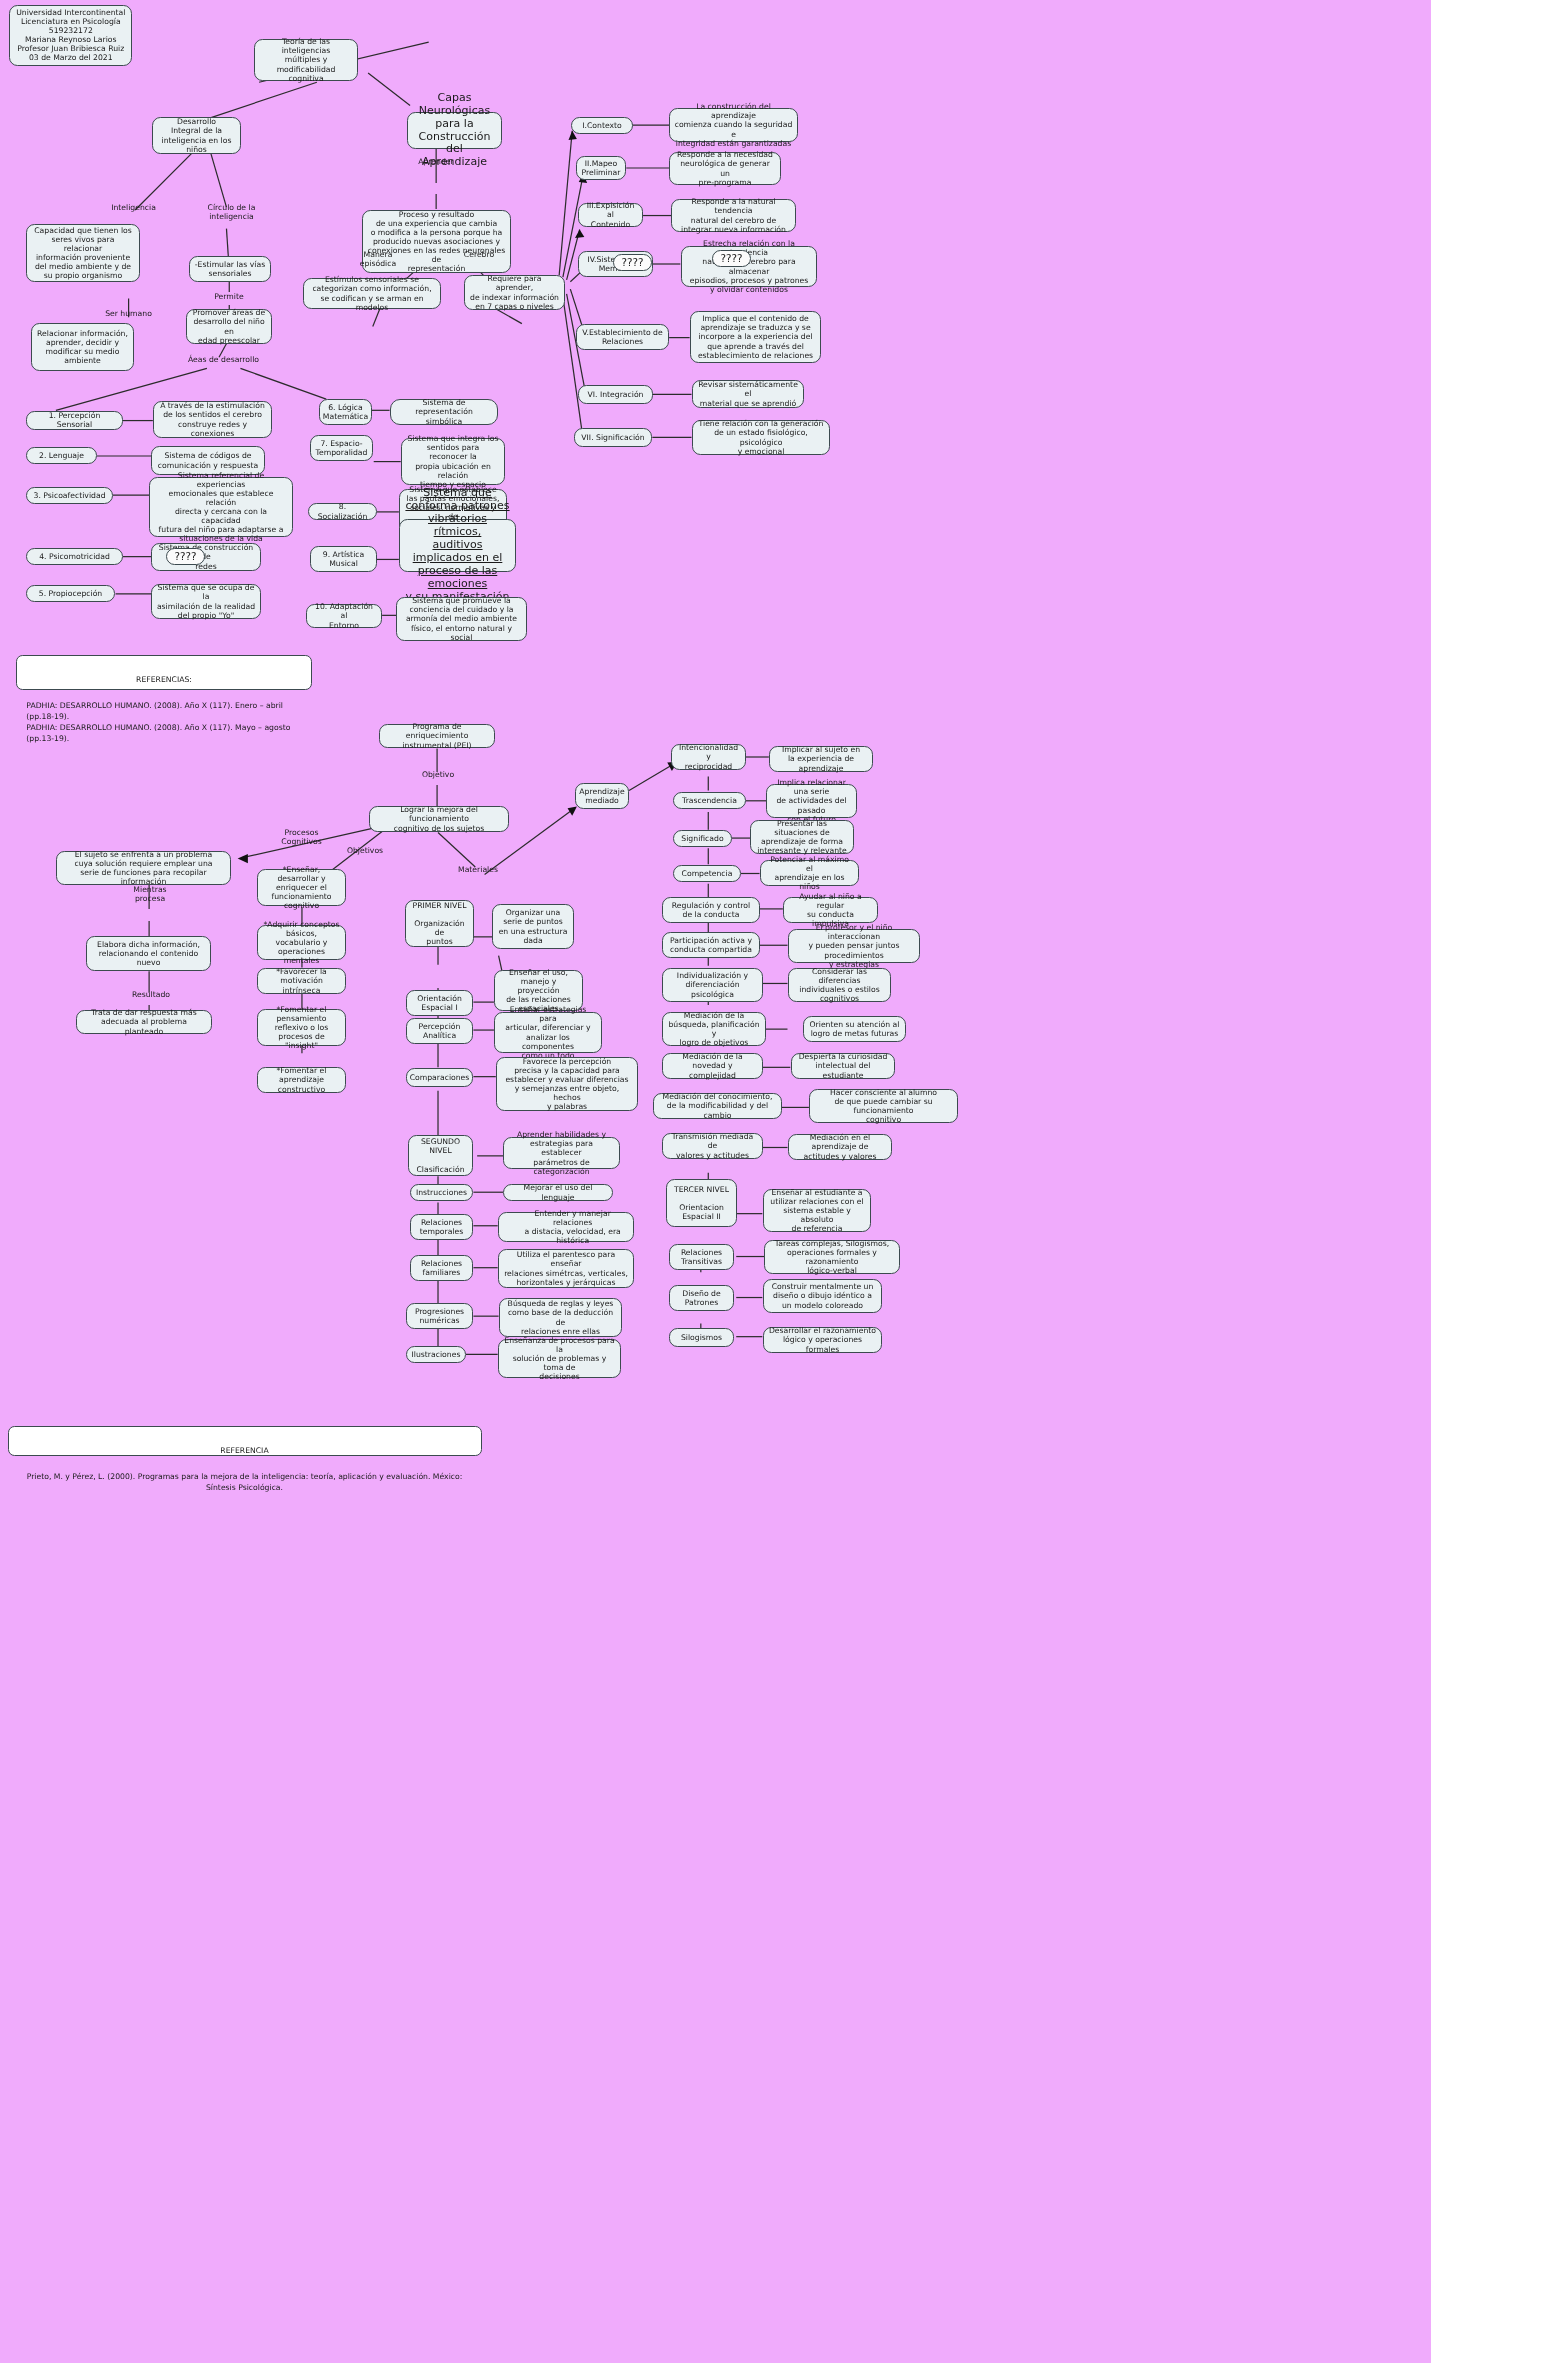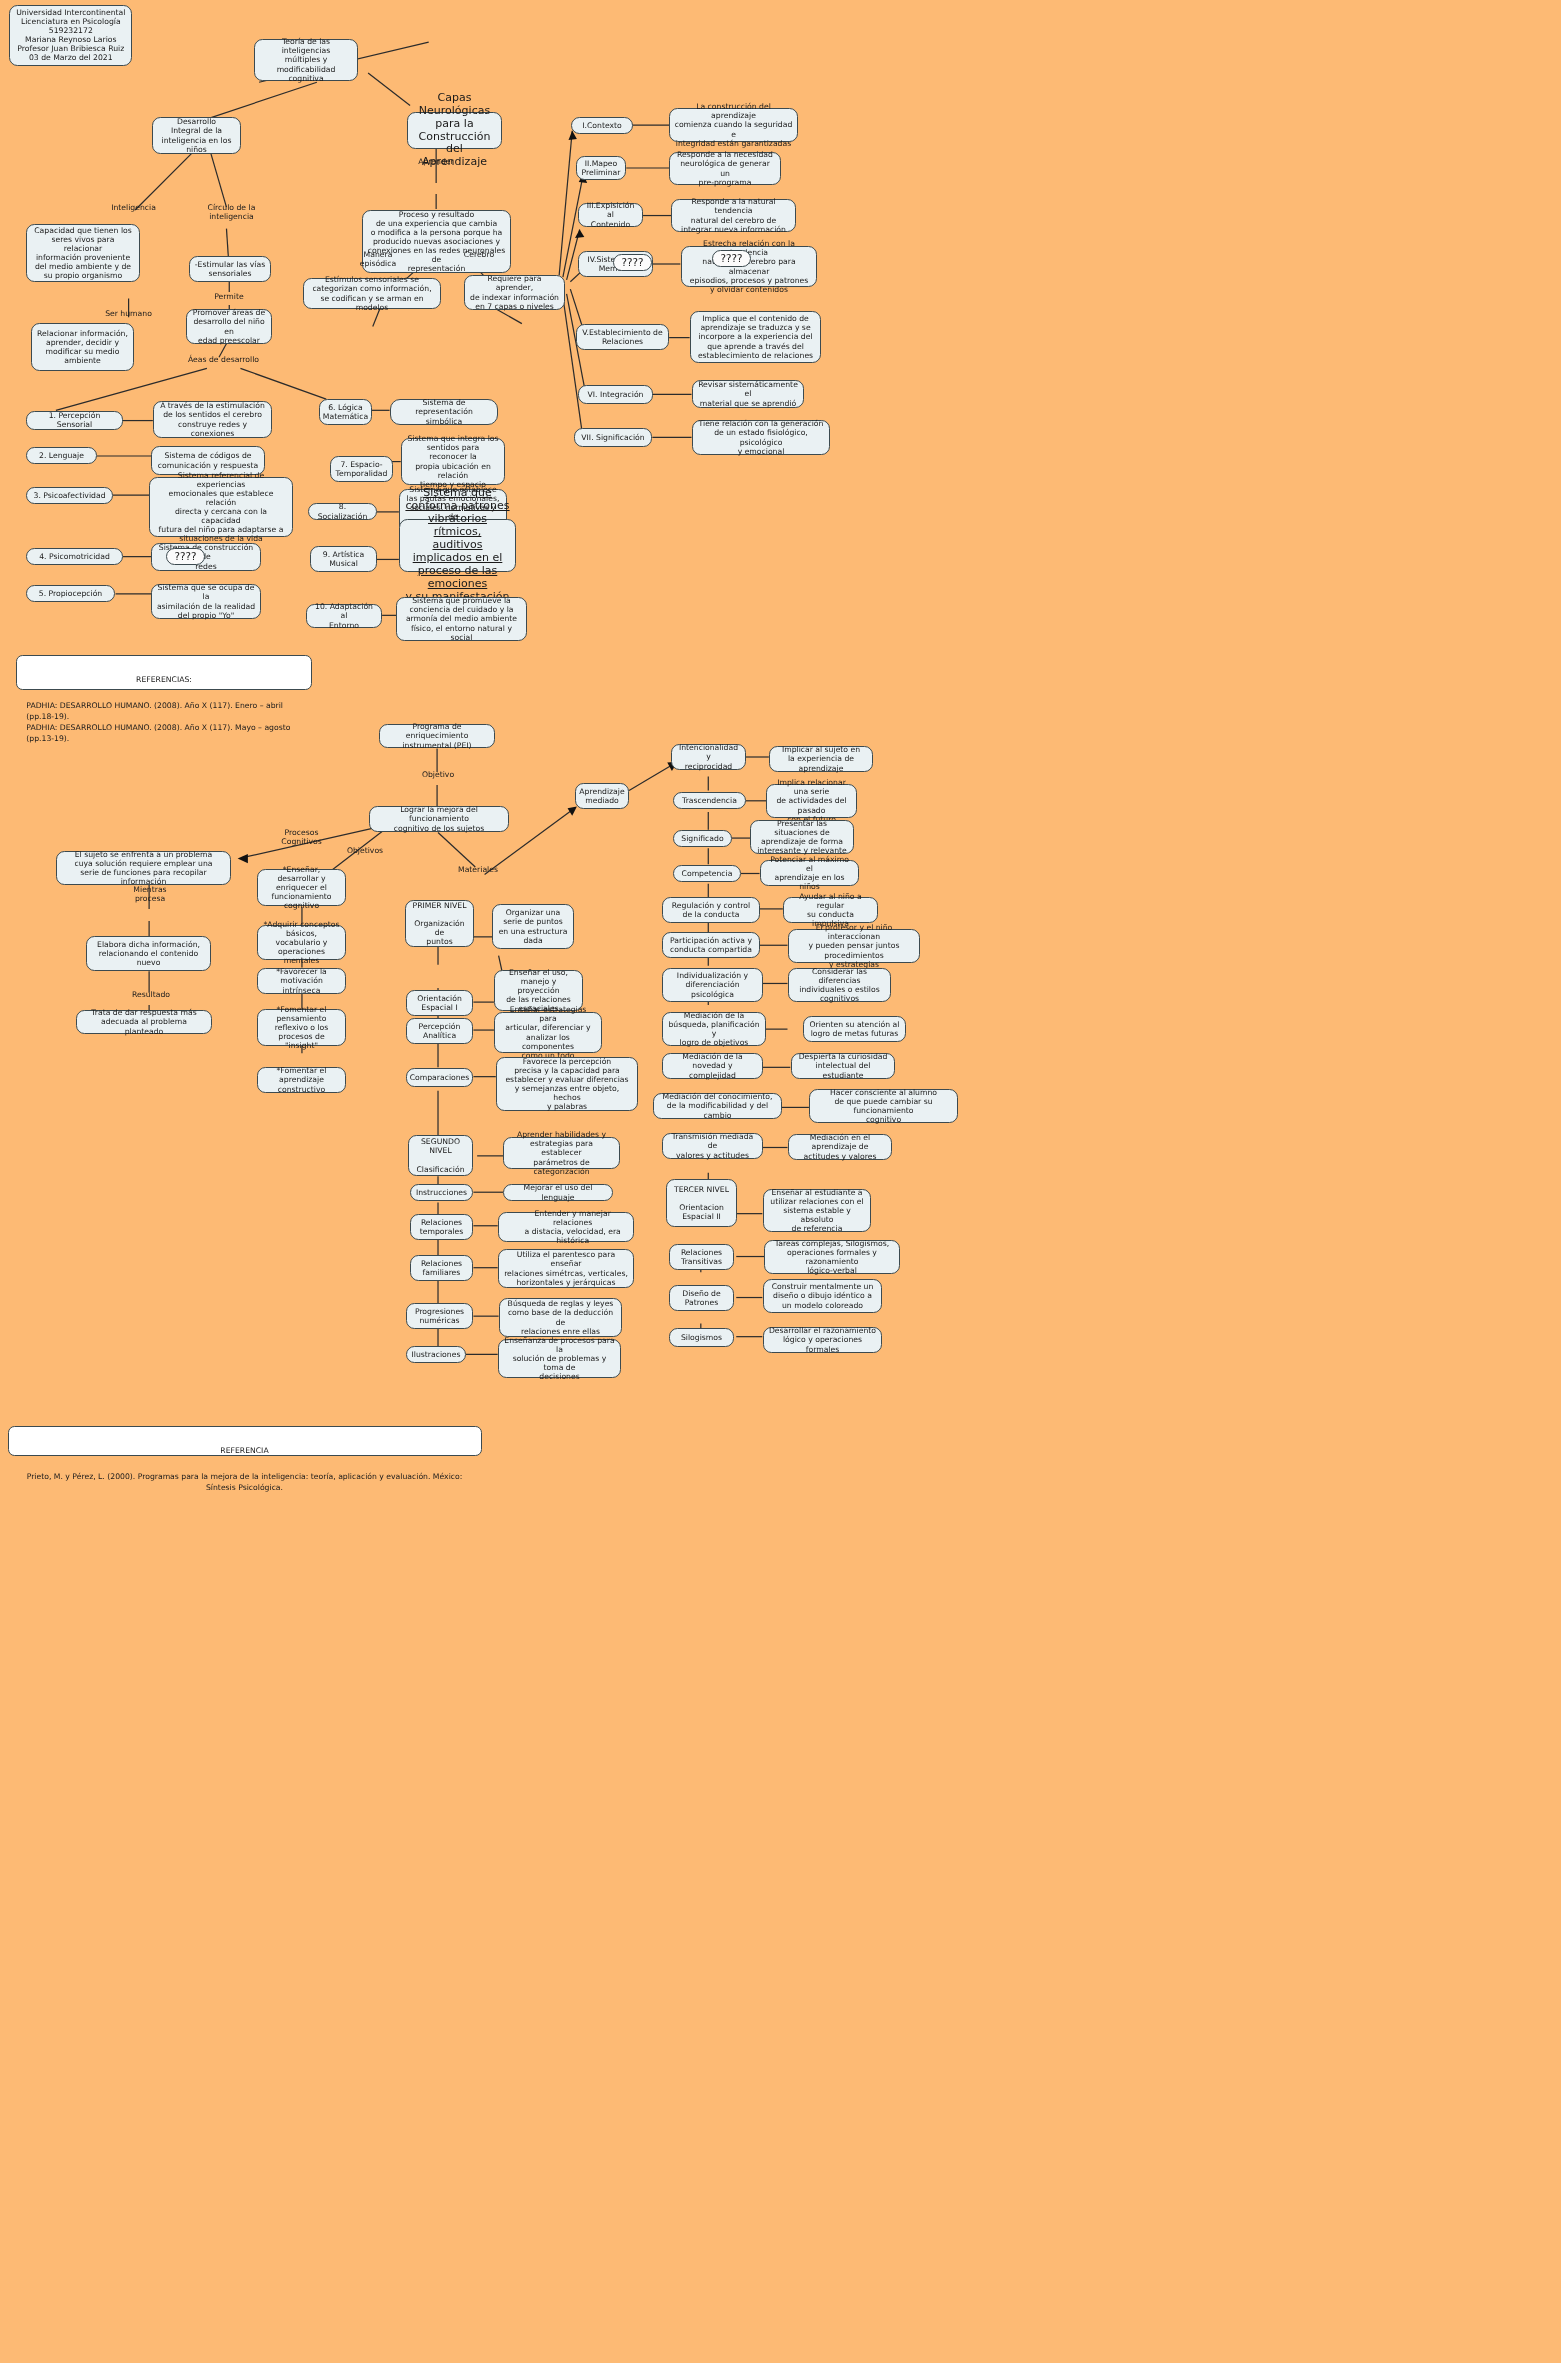--- a/index.html
+++ b/index.html
@@ -3,23 +3,23 @@
 <meta charset="utf-8">
 <style>
   * { box-sizing: border-box; }
   html, body { margin:0; padding:0; background:#ffffff; }
   body {
     font-family: "DejaVu Sans", "Liberation Sans", sans-serif;
     color:#1a1a1a;
   }
   #canvas {
     position:relative;
-    width:1561px;
+    width:1431px;
     height:2363px;
-    background:#fdba74;
+    background:#f0abfc;
     overflow:hidden;
   }
   svg.links {
     position:absolute; left:0; top:0;
     width:1561px; height:2363px;
     pointer-events:none;
   }
   svg.links line, svg.links path { stroke:#2b2b2b; stroke-width:1.3; fill:none; }
   .node {
     position:absolute;
@@ -288,21 +288,21 @@
 <div class="node" style="left:26px; top:585px; width:89px; height:17px; font-size:7.7px;">5. Propiocepción</div>
 <div class="node" style="left:151px; top:584px; width:110px; height:35px; font-size:7.7px;">Sistema que se ocupa de la
 asimilación de la realidad
 del propio "Yo"</div>
 
 <div class="node" style="left:319px; top:399px; width:53px; height:26px; font-size:7.7px;">6. Lógica
 Matemática</div>
 <div class="node" style="left:390px; top:399px; width:108px; height:26px; font-size:7.7px;border-radius:10px;">Sistema de representación
 simbólica</div>
 
-<div class="node" style="left:310px; top:456px; width:63px; height:26px; font-size:7.7px;margin-left:20px;">7. Espacio-
+<div class="node" style="left:310px; top:435px; width:63px; height:26px; font-size:7.7px;">7. Espacio-
 Temporalidad</div>
 <div class="node" style="left:401px; top:438px; width:104px; height:47px; font-size:7.7px;">Sistema que integra los
 sentidos para reconocer la
 propia ubicación en relación
 tiempo y espacio</div>
 
 <div class="node" style="left:308px; top:503px; width:69px; height:17px; font-size:7.7px;">8. Socialización</div>
 <div class="node" style="left:399px; top:489px; width:108px; height:46px; font-size:7.7px;">Sistema que establece
 las pautas emocionales,
 sociales, normativas y de

